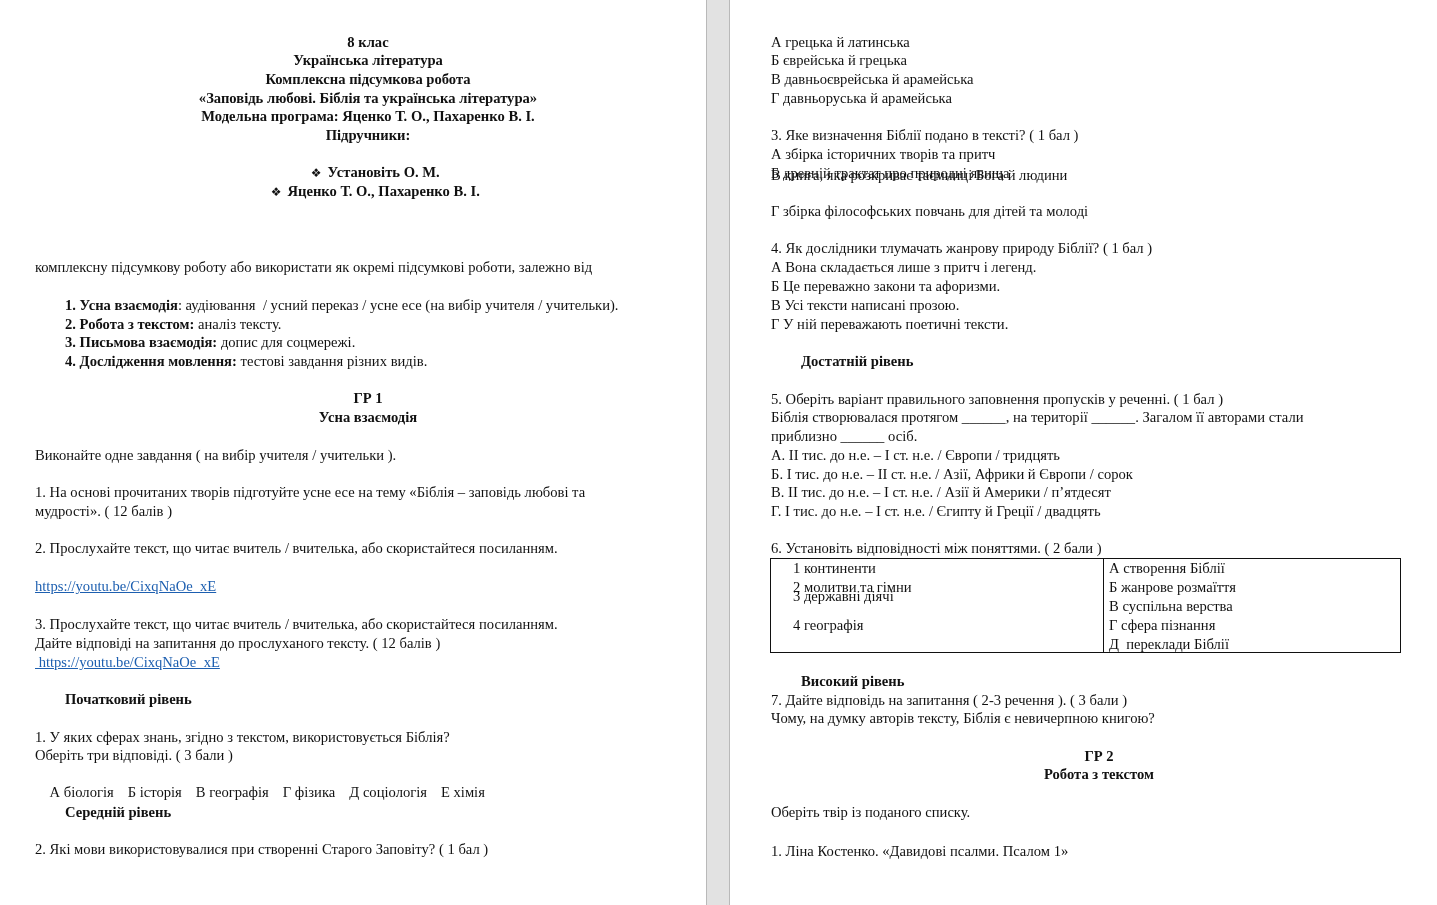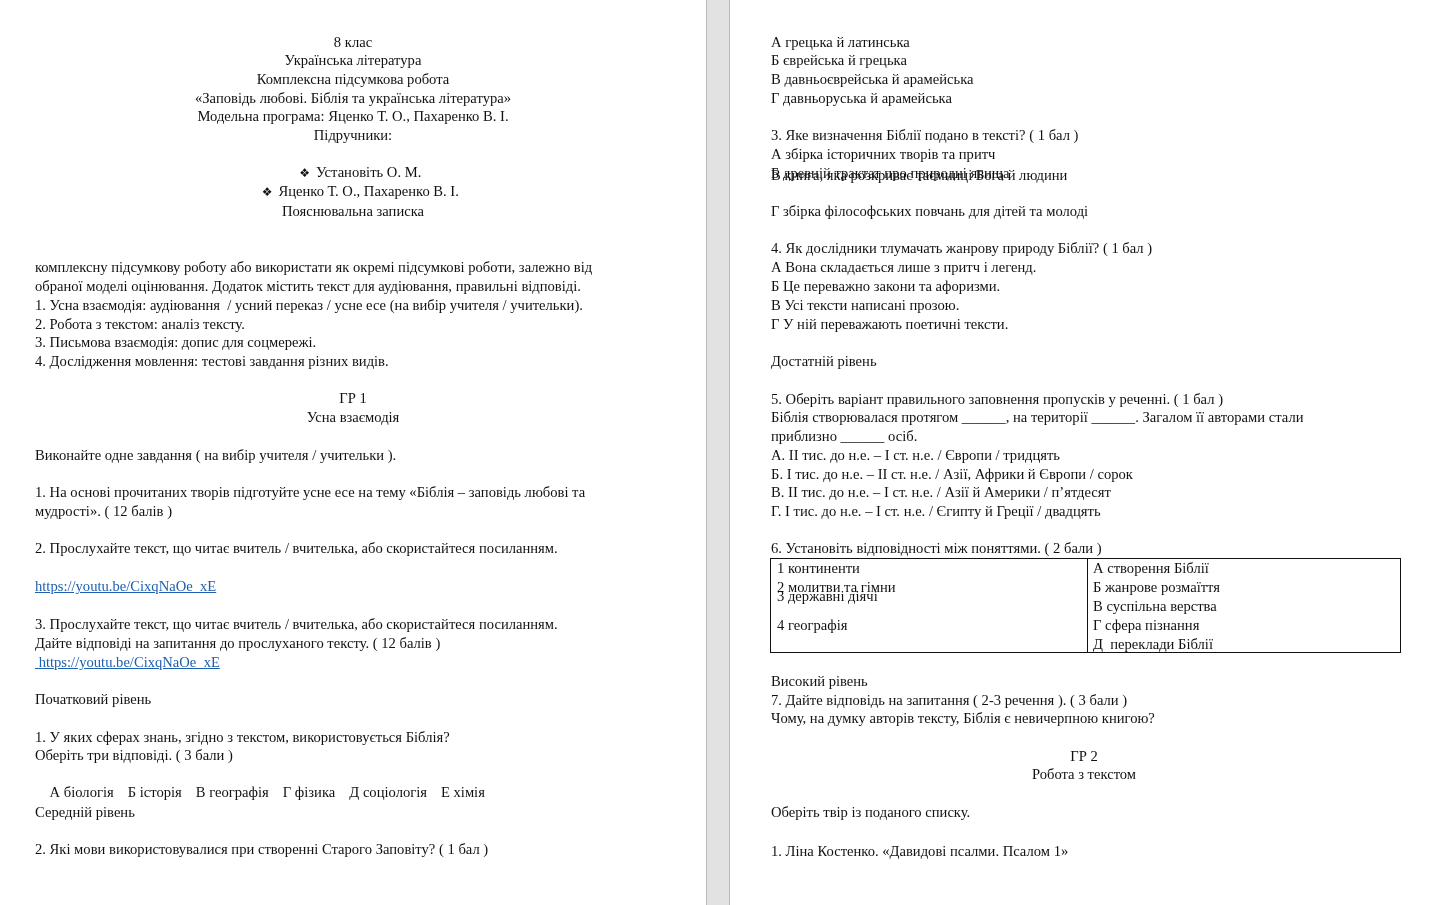--- a/index.html
+++ b/index.html
@@ -41,41 +41,42 @@
     line-height: 18px;
     height: 18px;
   }
   .pl .ln { left: 35px; }
   .pr .ln { left: 40px; }
   .center {
     left: 0 !important;
     right: 0;
     text-align: center;
   }
-  .b { font-weight: normal; }
+  .b { font-weight: bold; margin-left: 30px; }
   .link {
     color: #1d5fb0;
     text-decoration: underline;
     cursor: pointer;
   }
   .opts span { display: inline-block; margin-right: 14px; }
   .match-table {
     position: absolute;
     left: 39px;
     top: 558px;
     width: 631px;
     height: 95px;
     border: 1.3px solid #111;
     border-collapse: collapse;
     box-sizing: border-box;
   }
   .match-col {
     position: absolute;
     top: 0;
     bottom: 0;
+    margin-left: 16px;
   }
   .match-col.left { left: 0; width: 316px; border-right: 1.3px solid #111; }
   .match-col.right { left: 316px; right: 0; }
   .match-col .cell {
     position: absolute;
     left: 6px;
     white-space: pre;
     line-height: 18px;
   }
   .bullet {
@@ -94,23 +95,21 @@
   <div class="ln center b" style="top:89px">«Заповідь любові. Біблія та українська література»</div>
   <div class="ln center b" style="top:107px">Модельна програма: Яценко Т. О., Пахаренко В. І.</div>
   <div class="ln center b" style="top:126px">Підручники:</div>
   <div class="ln center b" style="top:145px">
     <span class="bullet">❖</span><span>Установіть О. М.</span>
   </div>
   <div class="ln center b" style="top:164px">
     <span class="bullet">❖</span><span>Яценко Т. О., Пахаренко В. І.</span>
   </div>
 
-  <div class="ln center b" style="top:202px">Пояснювальна записка</div>
   <div class="ln" style="top:258px">комплексну підсумкову роботу або використати як окремі підсумкові роботи, залежно від</div>
-  <div class="ln" style="top:277px">обраної моделі оцінювання. Додаток містить текст для аудіювання, правильні відповіді.</div>
   <div class="ln" style="top:296px"><span class="b">1. Усна взаємодія</span><span>: аудіювання  / усний переказ / усне есе (на вибір учителя / учительки).</span></div>
   <div class="ln" style="top:315px"><span class="b">2. Робота з текстом:</span><span> аналіз тексту.</span></div>
   <div class="ln" style="top:333px"><span class="b">3. Письмова взаємодія:</span><span> допис для соцмережі.</span></div>
   <div class="ln" style="top:352px"><span class="b">4. Дослідження мовлення:</span><span> тестові завдання різних видів.</span></div>
 
   <div class="ln center b" style="top:389px">ГР 1</div>
   <div class="ln center b" style="top:408px">Усна взаємодія</div>
 
   <div class="ln" style="top:446px">Виконайте одне завдання ( на вибір учителя / учительки ).</div>
   <div class="ln" style="top:483px">1. На основі прочитаних творів підготуйте усне есе на тему «Біблія – заповідь любові та</div>

